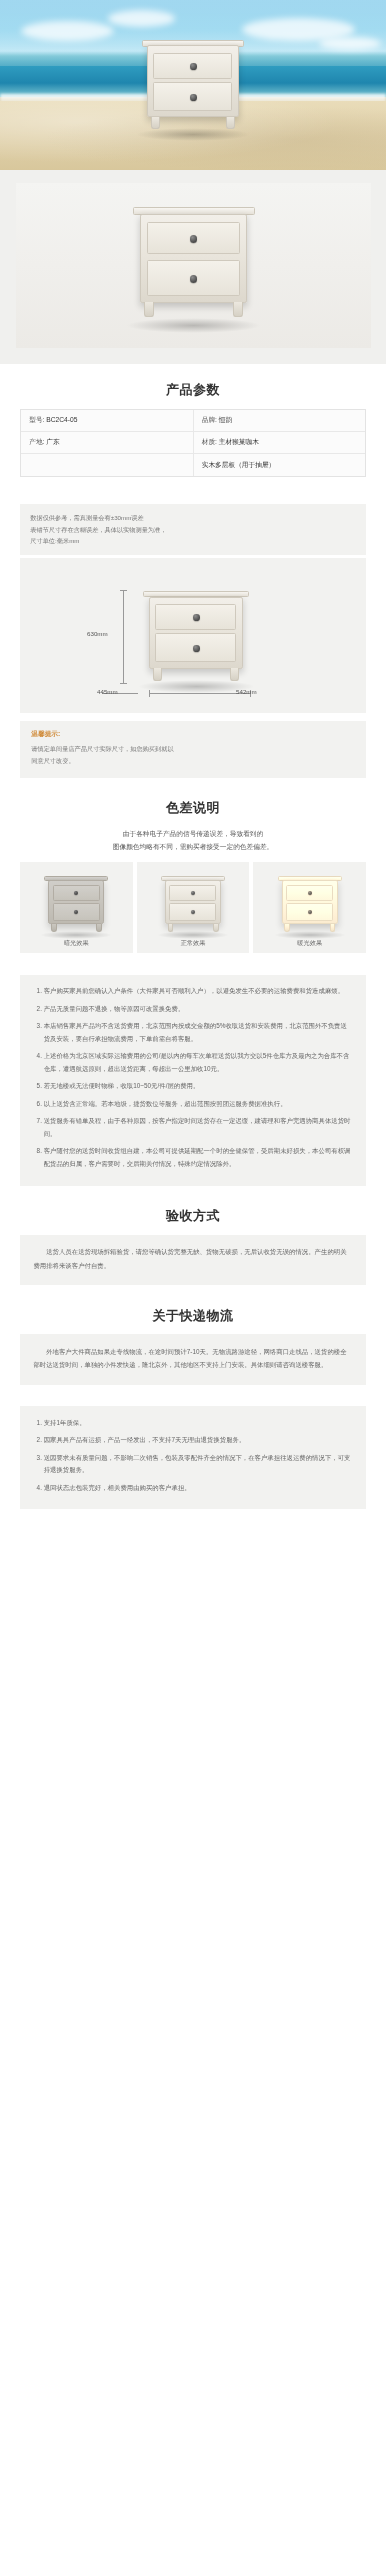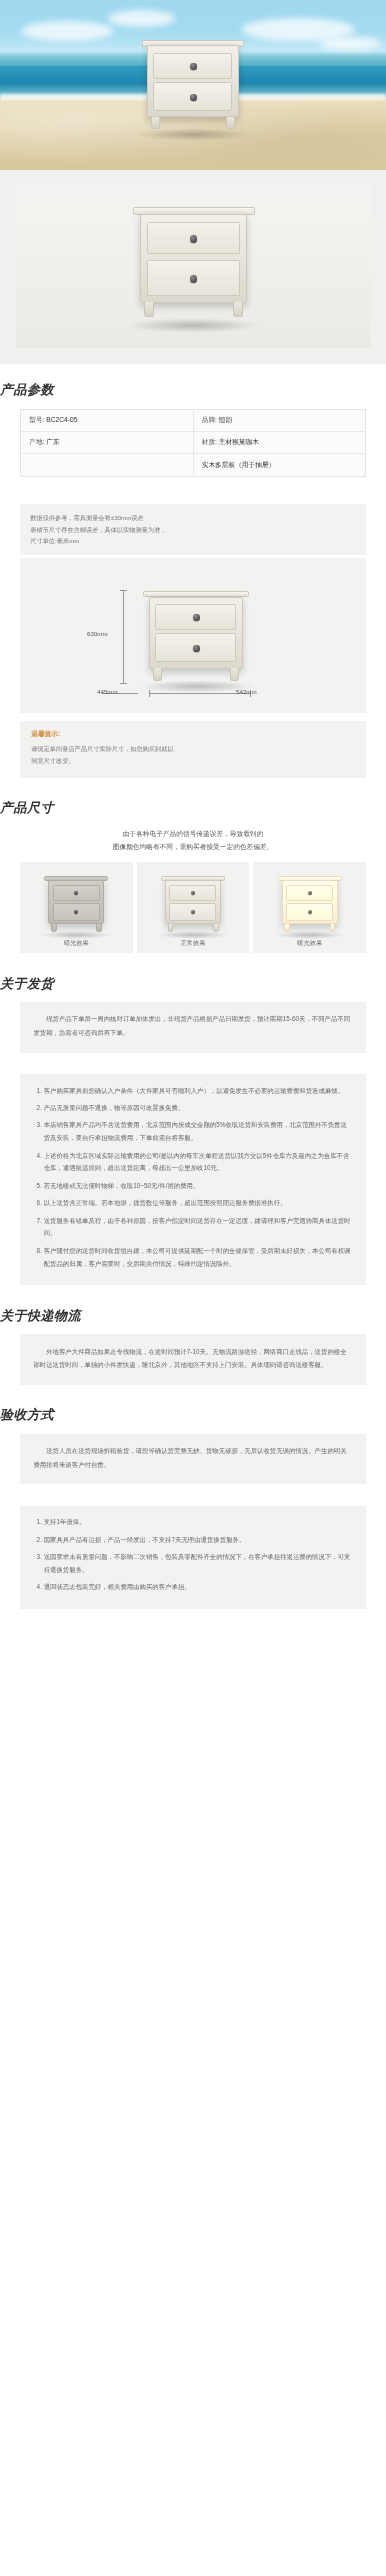--- a/index.html
+++ b/index.html
@@ -113,22 +113,22 @@
   .gal-stand .d1     { left:15.5px; top:18.5px; width:93px; height:32px; }
   .gal-stand .d2     { left:15.5px; top:56px; width:93px; height:36px; }
   .gal-stand .k1     { left:58px; top:31px; width:7.7px; height:7.7px; }
   .gal-stand .k2     { left:58px; top:71px; width:7.7px; height:7.7px; }
   .gal-stand .l1     { left:12.4px; top:98px; width:10.3px; height:15.5px; }
   .gal-stand .l2     { left:101px; top:98px; width:10.3px; height:15.5px; }
 
   
   .section { width:386px; padding:17.5px 0 4.1px; }
   .sec-title {
-    font-size:13px; font-weight:bold; color:#333;
-    letter-spacing:0.5px; margin-bottom:9.3px;font-style:italic;
+    text-align:center; font-size:13px; font-weight:bold; color:#333;
+    letter-spacing:0.5px; margin-bottom:9.3px;
   }
 
   
   .params { width:346px; margin:0 auto 5.2px; border:0.5px solid #e3e3e3; }
   .params .row { display:flex; }
   .params .cell {
     flex:1; padding:6.2px 8.2px; font-size:6.7px; color:#444;
     border-bottom:0.5px solid #e8e8e8;
     background:#fbfbfb;
   }
@@ -311,21 +311,21 @@
       <div class="dim dim-d">445mm</div>
     </div>
     <div class="tip-box">
       <div class="tip-title">温馨提示:</div>
       <div class="tip-body" style="white-space:pre-line">请慎定单间量店产品尺寸实际尺寸，如您购买到就以
 同意尺寸改变。</div>
     </div>
   </div>
 
   <div class="section">
-    <div class="sec-title">产品尺寸</div>
+    <div class="sec-title">色差说明</div>
     <div class="color-desc" style="white-space:pre-line">由于各种电子产品的信号传递误差，导致看到的
 图像颜色均略有不同，需购买者接受一定的色差偏差。</div>
     <div class="swatches">
 
       <div class="swatch dim-light">
         <div class="holder">
           <div class="stand sm-stand">
             <div class="shadow"></div>
             <div class="top"></div>
             <div class="body"></div>
@@ -370,53 +370,47 @@
             <div class="leg l1"></div>
             <div class="leg l2"></div>
           </div>
         </div>
         <div class="cap">暖光效果</div>
       </div>
 
     </div>
   </div>
 
-  <div class="section">
-    <div class="sec-title">关于发货</div>
-    <div class="panel">
-      <p class="indent">现货产品下单后一周内核对订单加体发出，非现货产品根据产品日期发货，预计南期15-60天，不同产品不同发货期，急需者可咨询后再下单。</p>
-    </div>
-  </div>
 
   <div class="section">
     <div class="panel">
       <ol>
         <li>客户购买家具前您确认入户条件（大件家具可否顺利入户），以避免发生不必要的运输费费和货造成麻烦。</li>
         <li>产品无质量问题不退换，物等原因可改置换免费。</li>
         <li>本店销售家具产品均不含送货费用，北京范围内按成交金额的5%收取送货和安装费用，北京范围外不负责送货及安装，要自行承担物流费用，下单前需自将客服。</li>
         <li>上述价格为北京区域实际运输费用的公司/是以内的每车次单程送货以我方交以5件仓库方及最内之为合库不含仓库，遭遇航远原则，超出送货距离，每超出一公里加收10元。</li>
         <li>若无地楼或无法便时物梯，收取10~50元/件/层的费用。</li>
         <li>以上送货含正常端。若本地级，捷货数位等服务，超出范围按照团运服务费据准执行。</li>
         <li>送货服务有错单及程，由于各种原因，按客户指定时间送货存在一定迟缓，建请理和客户完遇协商具体送货时间。</li>
         <li>客户随付您的送货时间收货组自建，本公司可提供延期配一个时的全健保管，受后期未好损失，本公司有权调配货品的归属，客户需要时，交后期关付情况，特殊约定情况除外。</li>
       </ol>
     </div>
   </div>
 
   <div class="section">
+    <div class="sec-title">验收方式</div>
+    <div class="panel">
+      <p class="indent">送货人员在送货现场拆箱验货，请您等确认货完整无缺、货物无破损，无后认收货无误的情况。产生的明关费用排将来谈客户付自责。</p>
+    </div>
+  </div>
+
+  <div class="section">
     <div class="sec-title">关于快递物流</div>
     <div class="panel">
       <p class="indent">外地客户大件商品如果走专线物流，在途时间预计7-10天。无物流路游途径，网络商口走线品，送货的楼全部时达送货时间，单独的小件发快递，隆北京外，其他地区不支持上门安装。具体细则请咨询送楼客服。</p>
-    </div>
-  </div>
-
-  <div class="section">
-    <div class="sec-title">验收方式</div>
-    <div class="panel">
-      <p class="indent">送货人员在送货现场拆箱验货，请您等确认货完整无缺、货物无破损，无后认收货无误的情况。产生的明关费用排将来谈客户付自责。</p>
     </div>
   </div>
 
   <div class="section">
     <div class="panel">
       <ol>
         <li>支持1年质保。</li>
         <li>因家具具产品有运损，产品一经发出，不支持7天无理由退货换货服务。</li>
         <li>送因要求未有质量问题，不影响二次销售，包装及零配件齐全的情况下，在客户承担往返运费的情况下，可支持退换货服务。</li>
         <li>退回状态志包装完好，相关费用由购买的客户承担。</li>

